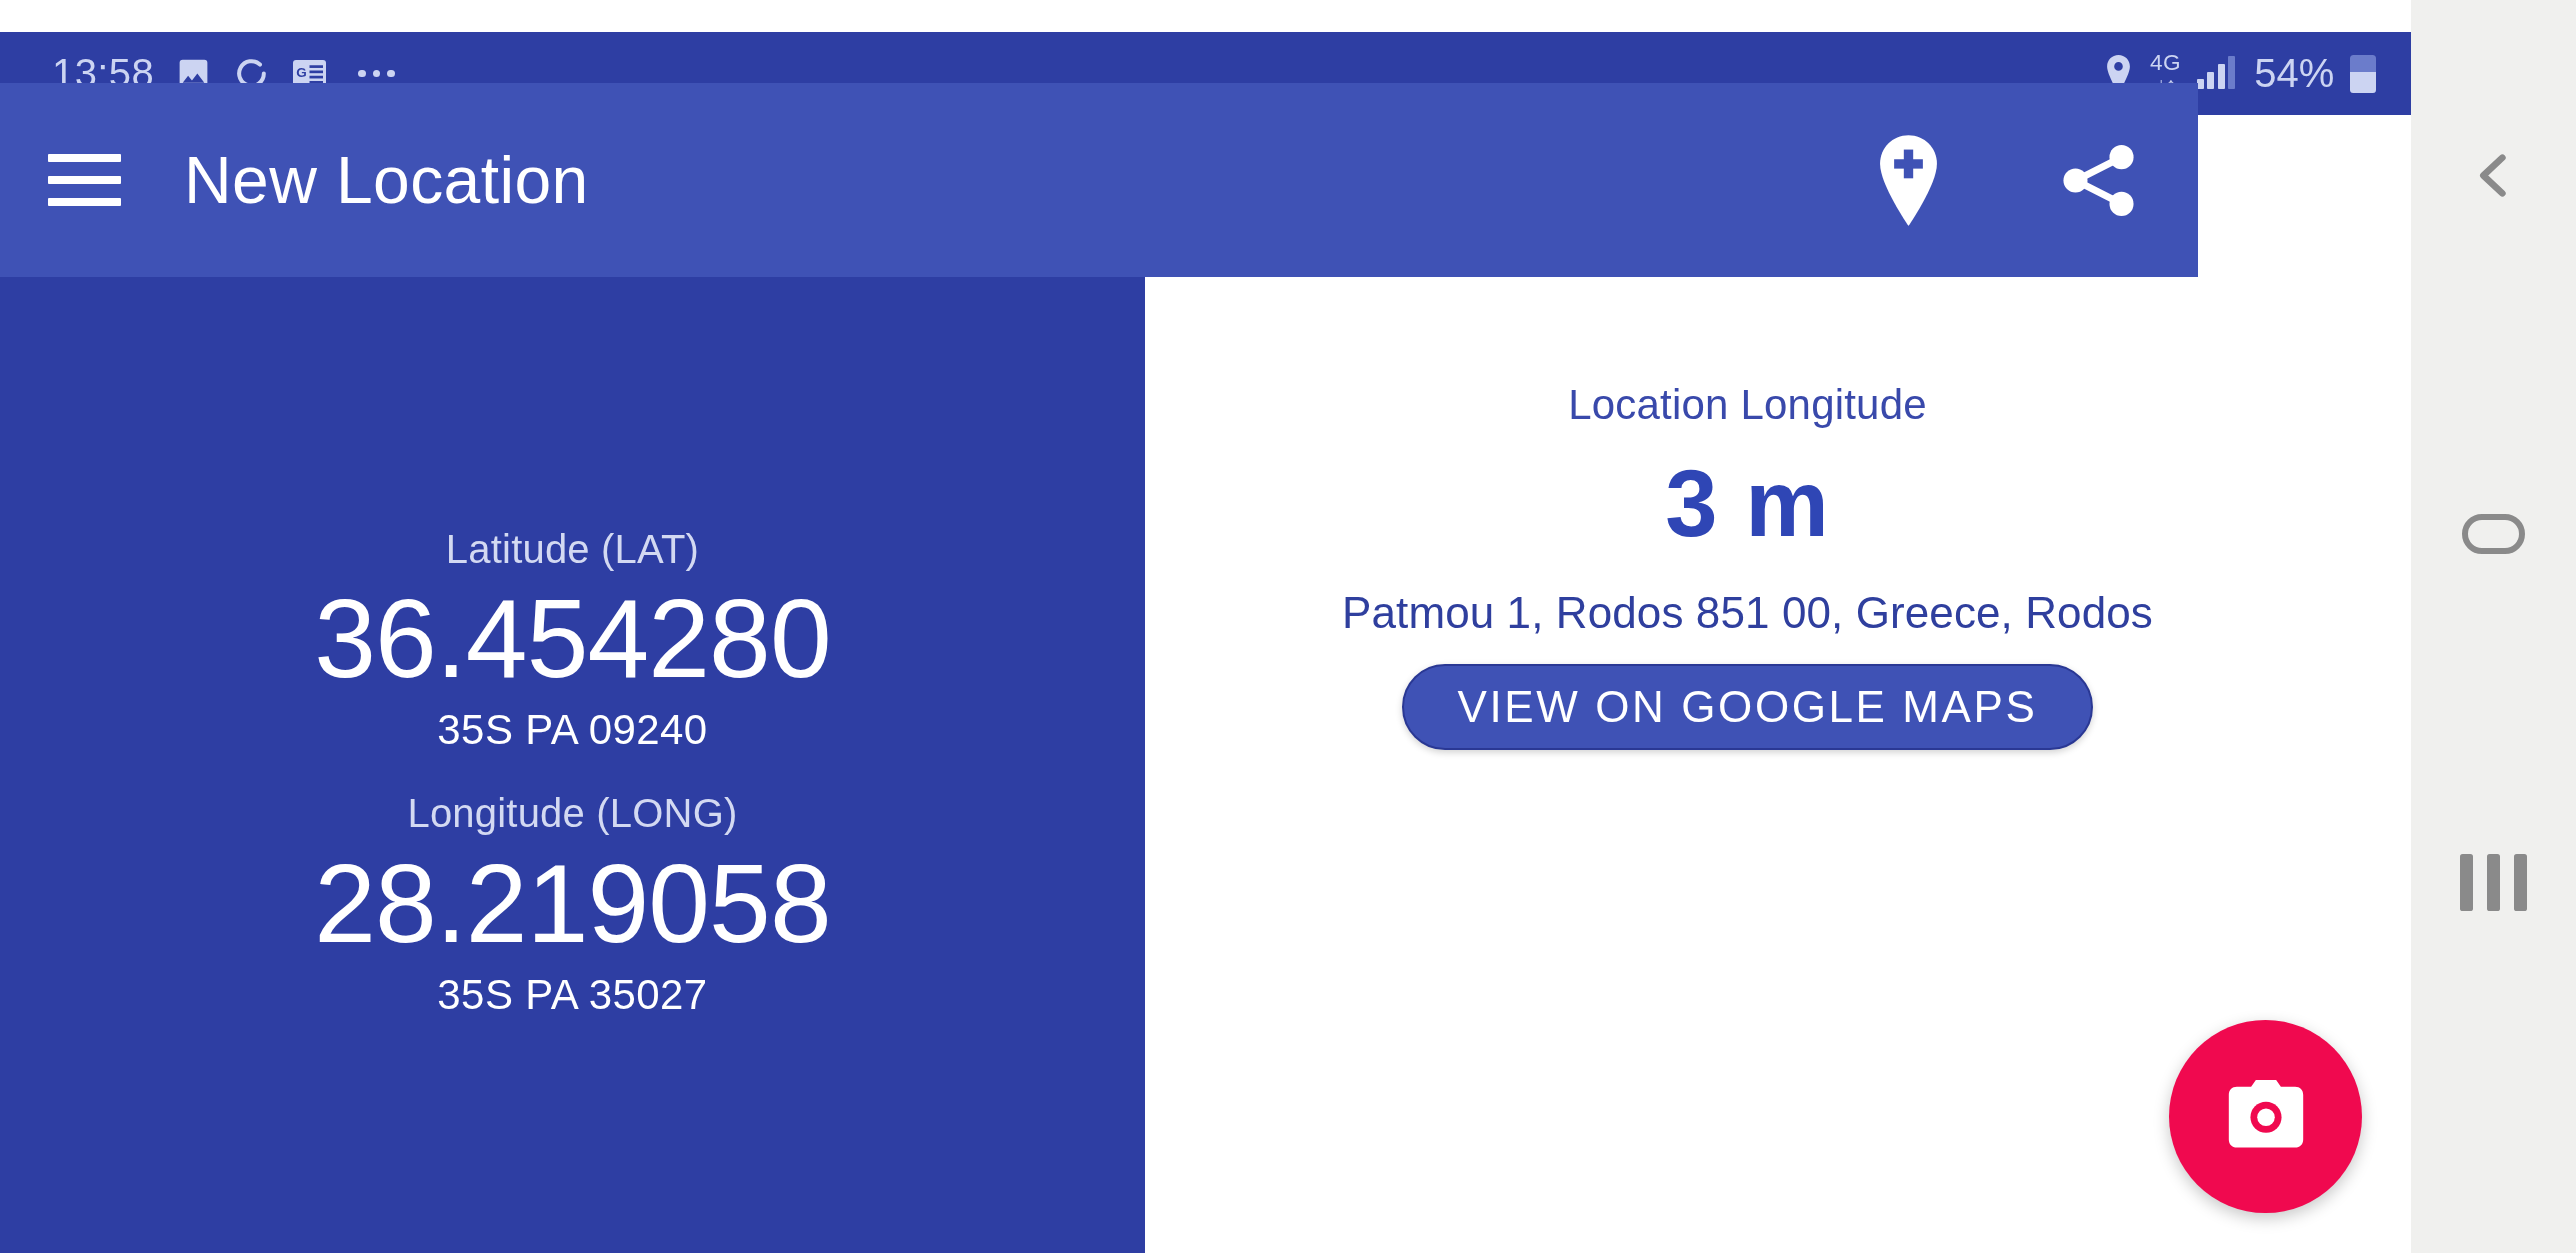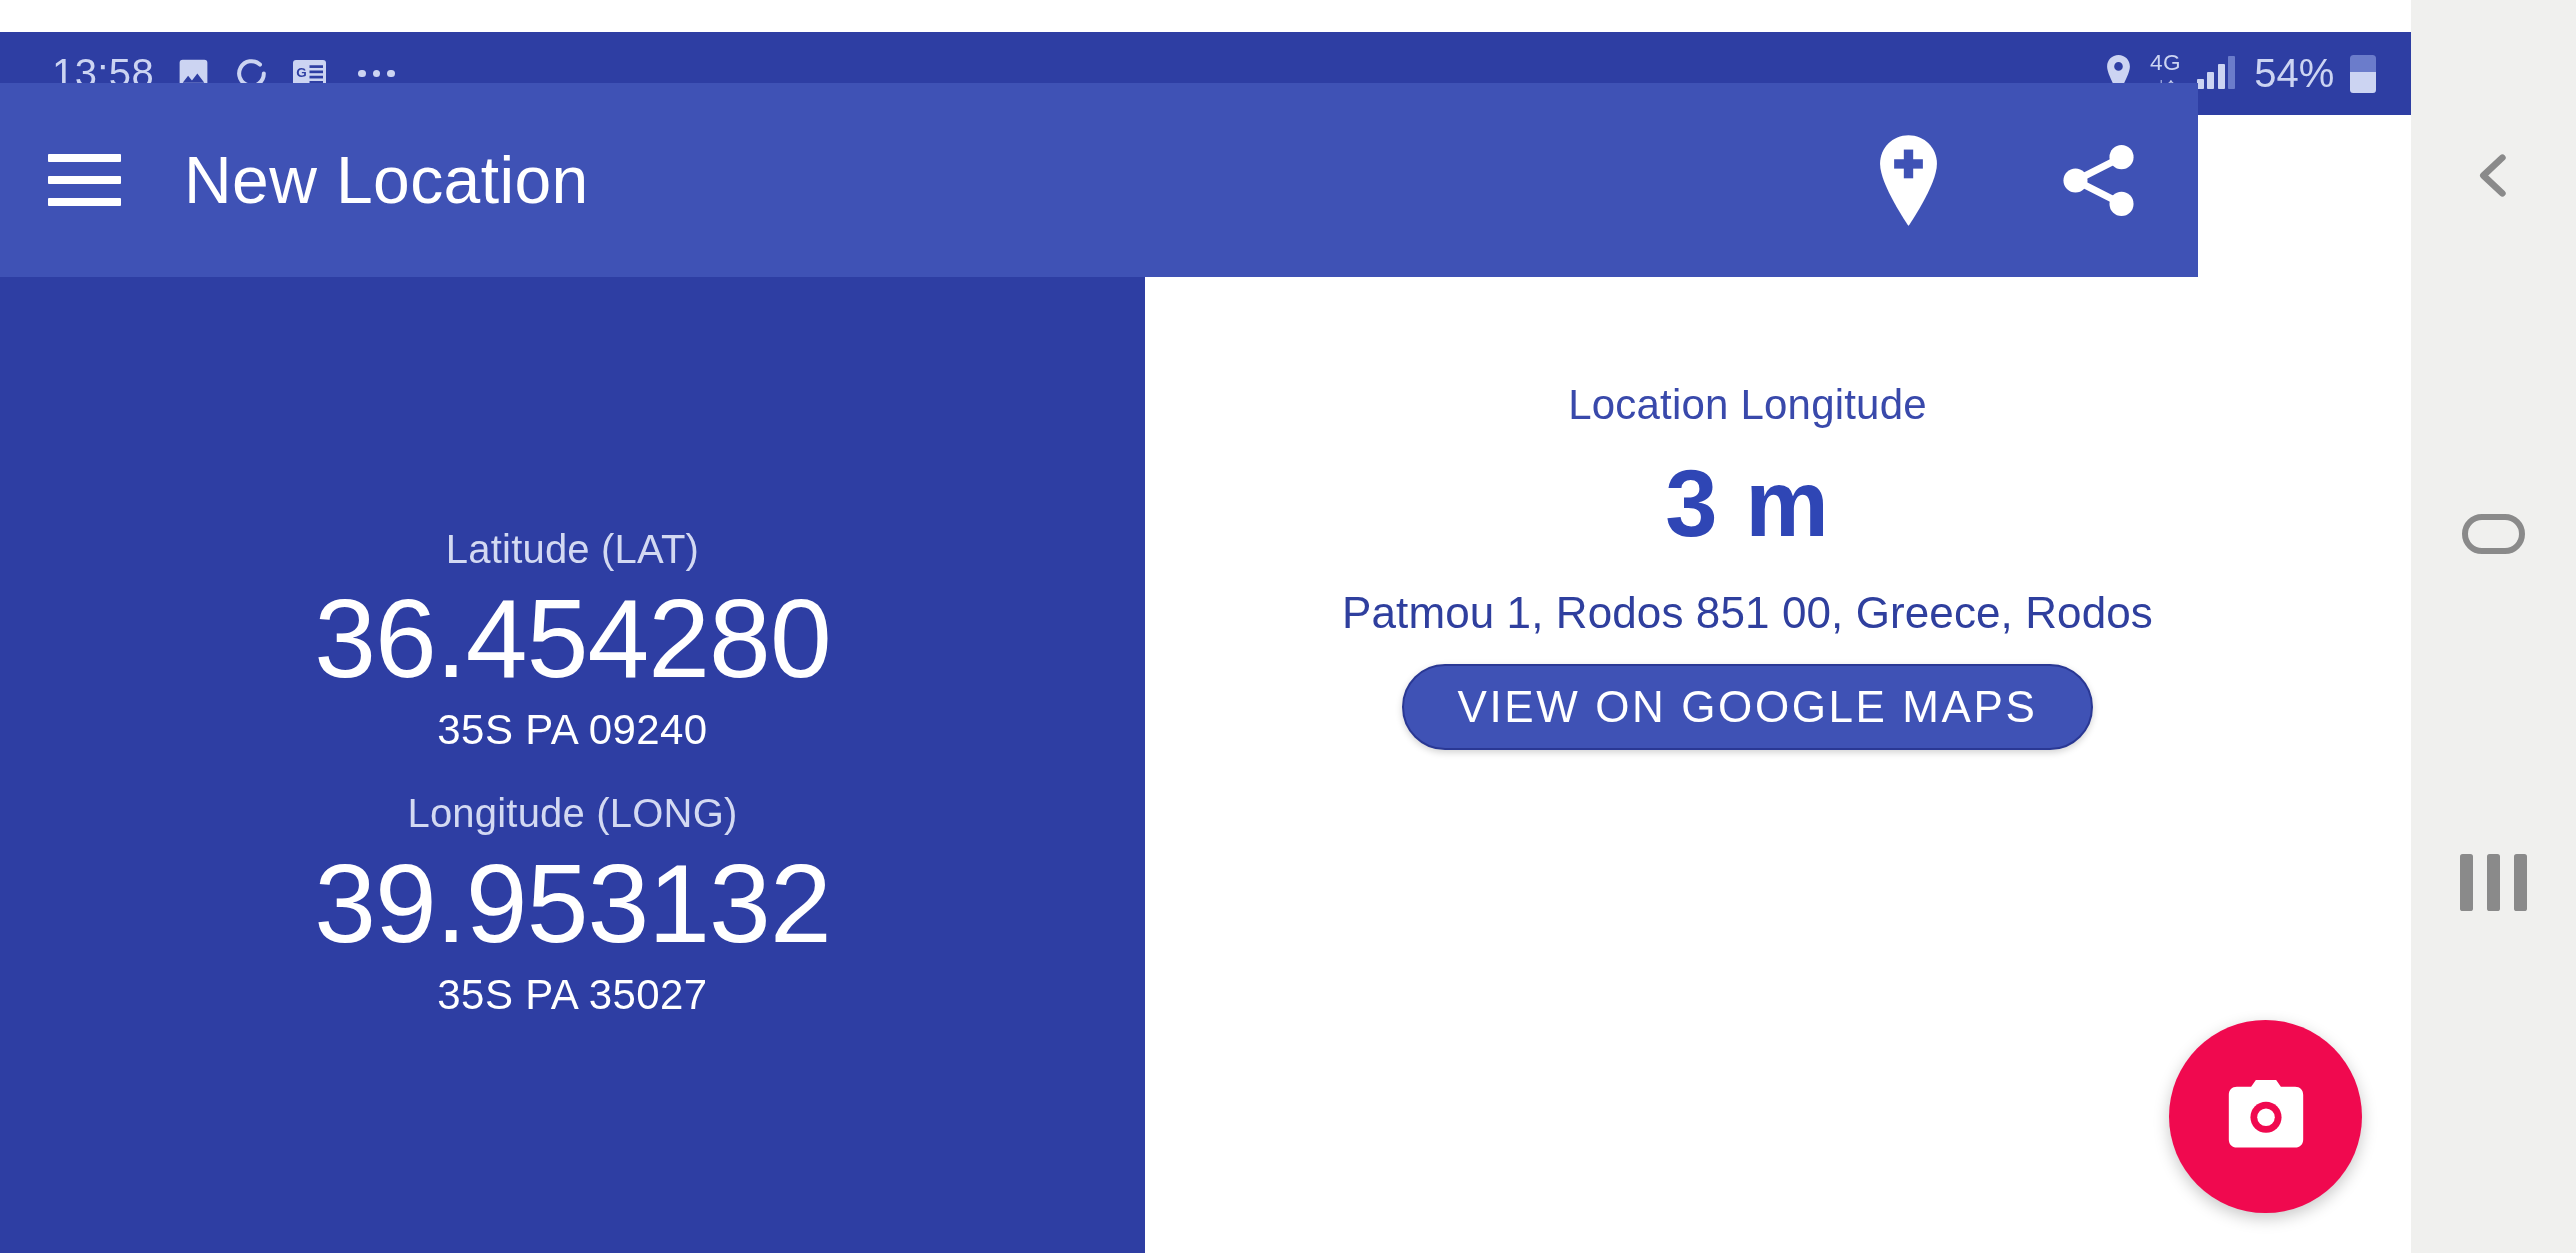--- a/index.html
+++ b/index.html
@@ -263,21 +263,21 @@
     <div class="content">
 
       <div class="left-panel">
         <div class="coord-block">
           <div class="coord-label">Latitude (LAT)</div>
           <div class="coord-value">36.454280</div>
           <div class="coord-grid">35S PA 09240</div>
         </div>
         <div class="coord-block">
           <div class="coord-label">Longitude (LONG)</div>
-          <div class="coord-value">39.953132</div>
+          <div class="coord-value">28.219058</div>
           <div class="coord-grid">35S PA 35027</div>
         </div>
       </div>
 
       <div class="right-panel">
         <div class="acc-label">Location Longitude</div>
         <div class="acc-value">3 m</div>
         <div class="address">Patmou 1, Rodos 851 00, Greece, Rodos</div>
         <button class="maps-btn">VIEW ON GOOGLE MAPS</button>
       </div>

